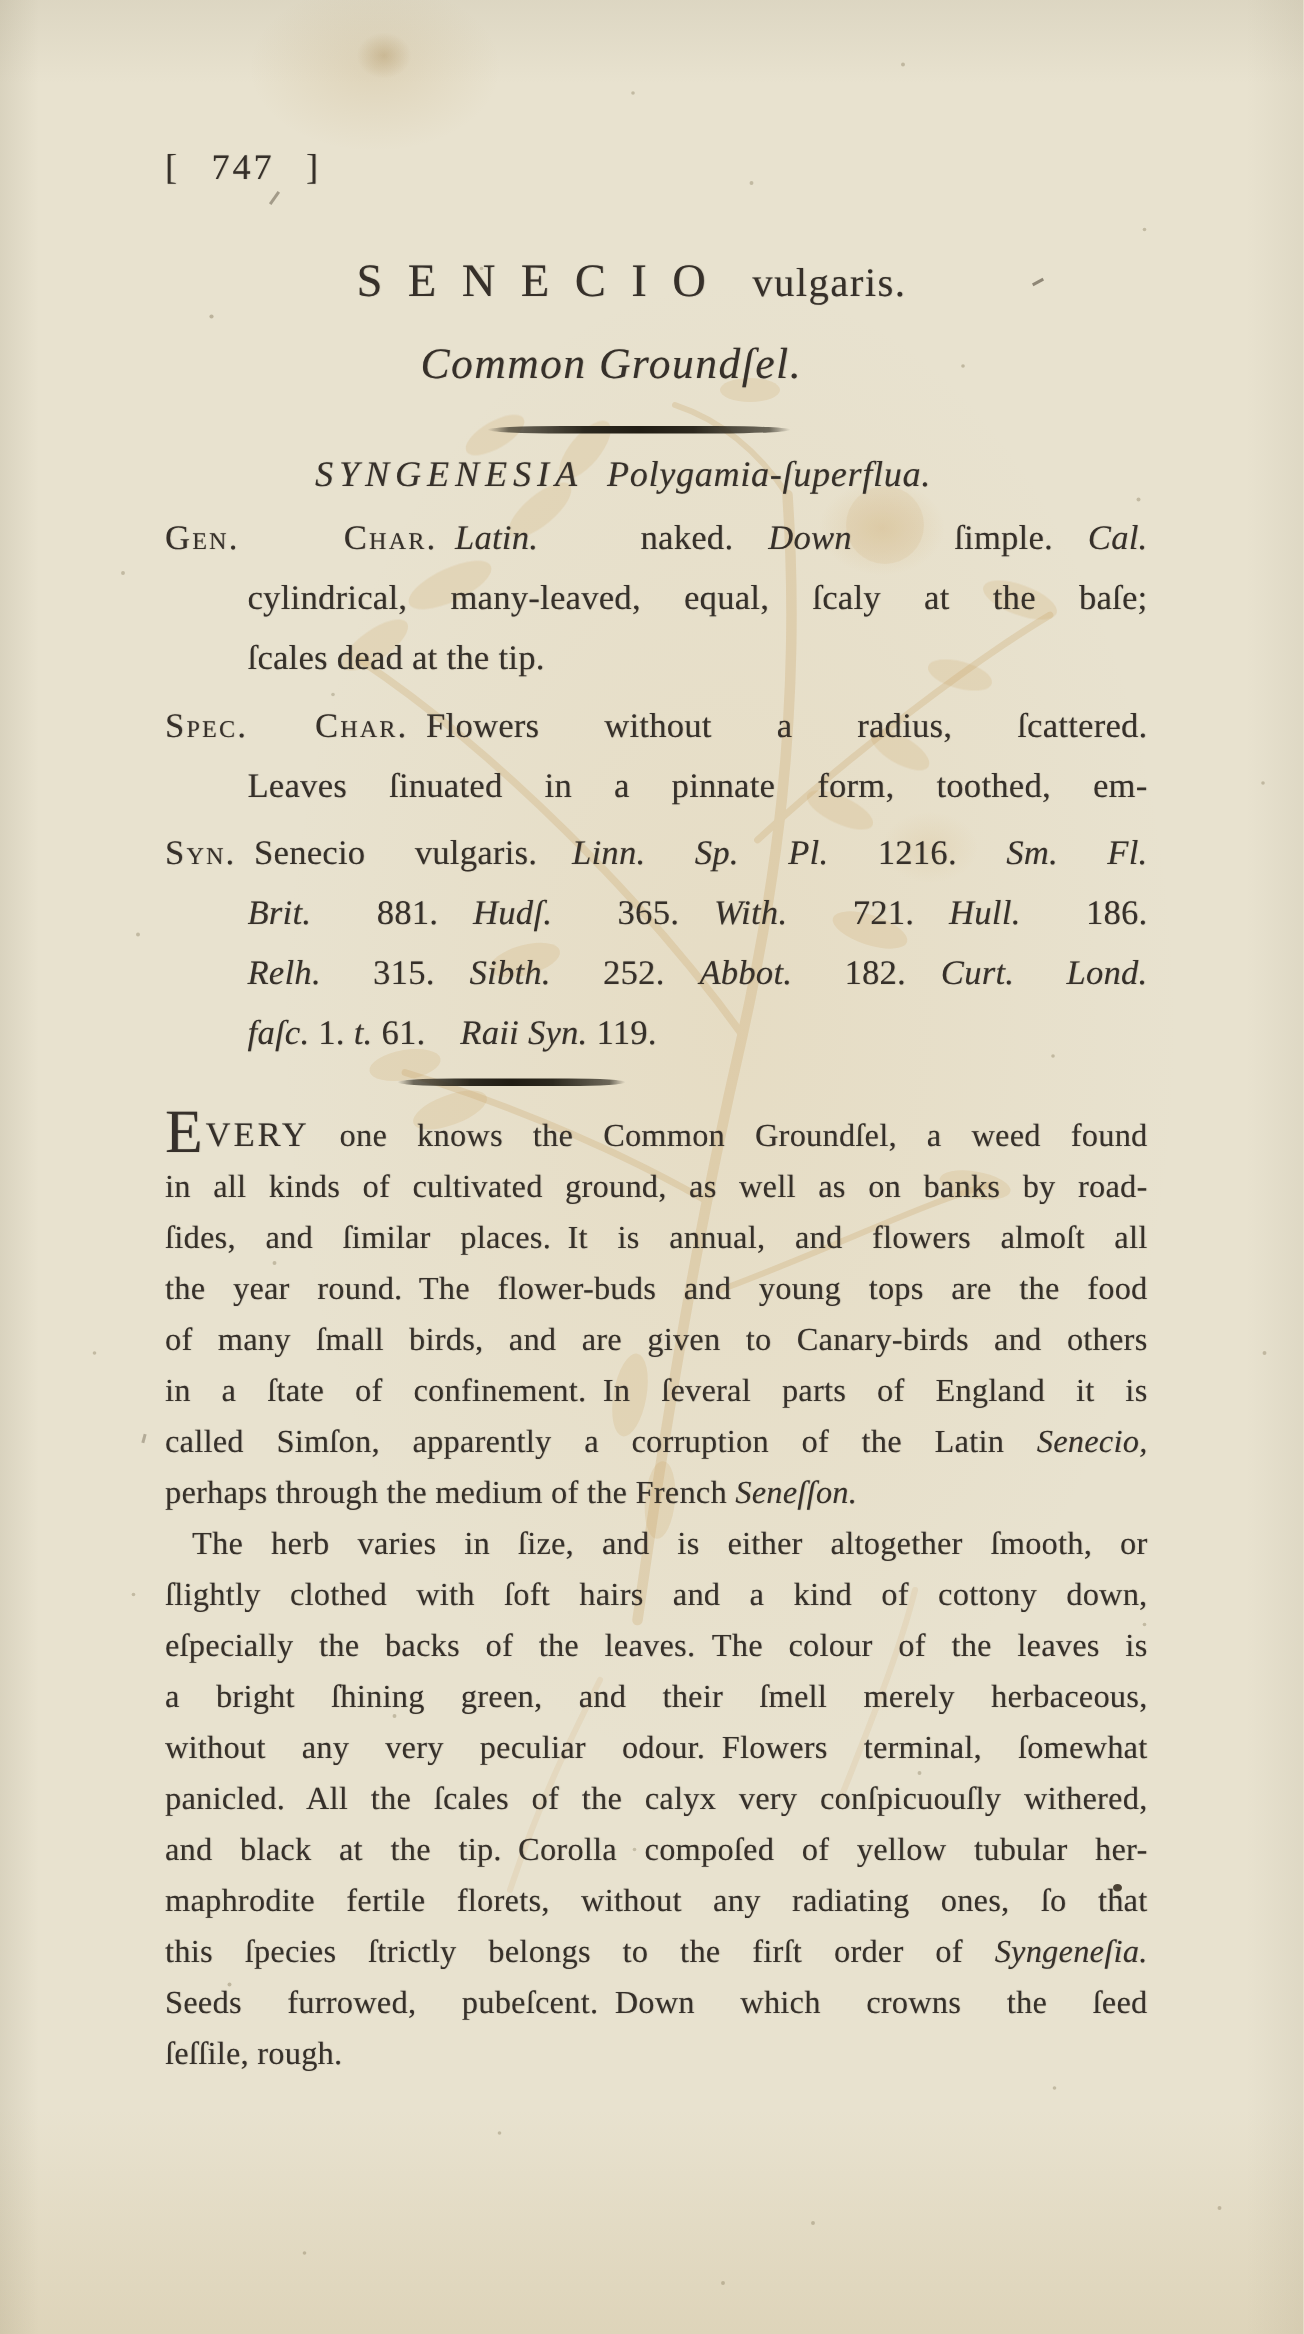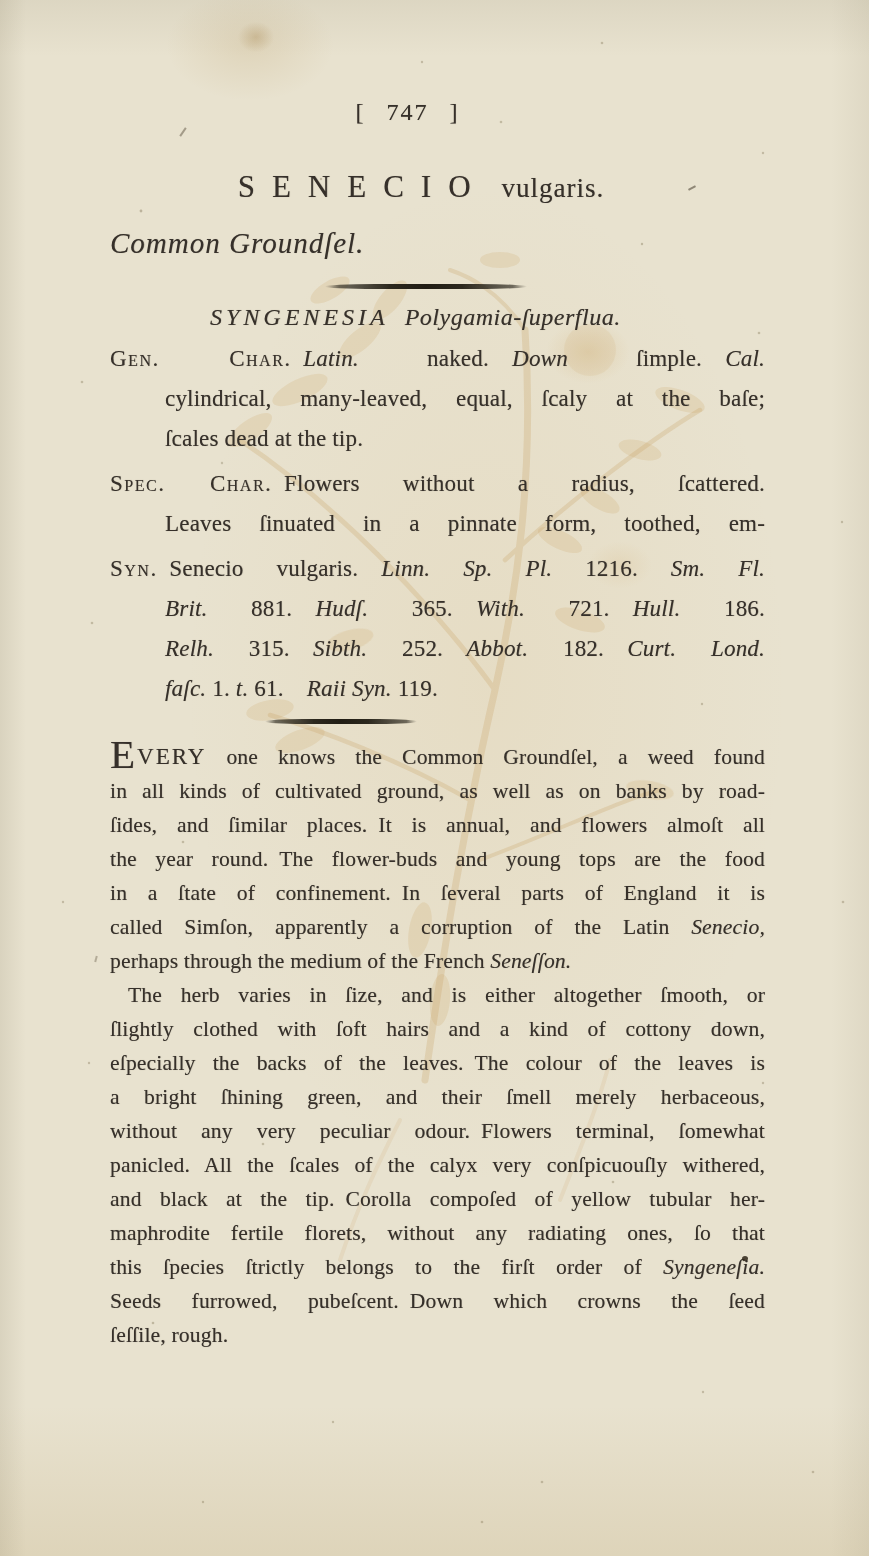--- a/index.html
+++ b/index.html
@@ -15,26 +15,26 @@
       radial-gradient(46px 34px at 620px 565px, rgba(200,155,80,.13), transparent 70%),
       radial-gradient(420px 700px at 56% 44%, rgba(210,170,100,.10), transparent 72%),
       linear-gradient(90deg, rgba(110,100,70,.12), transparent 26px),
       linear-gradient(270deg, rgba(110,100,70,.08), transparent 38px),
       linear-gradient(180deg, rgba(120,110,80,.10), transparent 56px),
       linear-gradient(0deg, rgba(190,168,118,.24), transparent 150px);
   }
   .ghost{position:absolute;left:0;top:0;z-index:0;pointer-events:none;}
   .content{position:absolute;left:110px;top:0;width:655px;z-index:2;
     text-shadow:0.3px 0.3px 0.7px rgba(54,48,40,.45);}
-  .pagenum{margin-top:100px;text-align:center;padding-right:60px;
+  .pagenum{margin-top:100px;text-align:left;padding-right:60px;
     font-size:24px;line-height:1;word-spacing:13px;letter-spacing:2px;}
   .title{margin:46px 0 0 0;text-align:center;padding-right:60px;font-weight:normal;line-height:1;}
   .genus{font-size:31px;letter-spacing:17px;margin-left:27px;}
   .species{font-size:27px;margin-left:6px;letter-spacing:1px;}
-  .common{margin:27px 0 0 0;text-align:left;padding-right:60px;font-weight:normal;
+  .common{margin:27px 0 0 0;text-align:center;padding-right:60px;font-weight:normal;
     font-style:italic;font-size:29px;line-height:1;letter-spacing:1px;}
   .rule{height:5px;border-radius:50%/100%;
     background:linear-gradient(90deg, transparent 0, rgba(44,40,30,.65) 7%, #2c281e 32%, #211d14 50%, #2c281e 68%, rgba(44,40,30,.65) 93%, transparent 100%);}
   .rule1{margin-top:26px;margin-left:215px;width:202px;}
   .rule2{margin-top:10px;margin-left:155px;width:152px;}
   .classline{margin-top:16px;padding-left:100px;font-style:italic;font-size:24px;line-height:1;}
   .classname{letter-spacing:4px;}
   .order{margin-left:10px;letter-spacing:0.5px;}
   .sections{margin-top:10px;}
   .para{margin:0;}
@@ -152,20 +152,21 @@
       </div>
 
     <div class="rule rule2"></div>
 
     <div class="bodywrap" id="bodywrap">
         <div class="para bod">
           <div class="tline"><span class="initcap">E</span><span class="caps">VERY</span><span> one knows the Common Groundſel, a weed found</span></div>
           <div class="tline"><span>in all kinds of cultivated ground, as well as on banks by road-</span></div>
           <div class="tline"><span>ſides, and ſimilar places. It is annual, and flowers almoſt all</span></div>
           <div class="tline"><span>the year round. The flower-buds and young tops are the food</span></div>
+          <div class="tline"><span>of many ſmall birds, and are given to Canary-birds and others</span></div>
           <div class="tline"><span>in a ſtate of confinement. In ſeveral parts of England it is</span></div>
           <div class="tline"><span>called Simſon, apparently a corruption of the Latin </span><span class="it">Senecio,</span></div>
           <div class="tline last"><span>perhaps through the medium of the French </span><span class="it">Seneſſon.</span></div>
         </div>
         <div class="para bod">
           <div class="tline find"><span>The herb varies in ſize, and is either altogether ſmooth, or</span></div>
           <div class="tline"><span>ſlightly clothed with ſoft hairs and a kind of cottony down,</span></div>
           <div class="tline"><span>eſpecially the backs of the leaves. The colour of the leaves is</span></div>
           <div class="tline"><span>a bright ſhining green, and their ſmell merely herbaceous,</span></div>
           <div class="tline"><span>without any very peculiar odour. Flowers terminal, ſomewhat</span></div>

